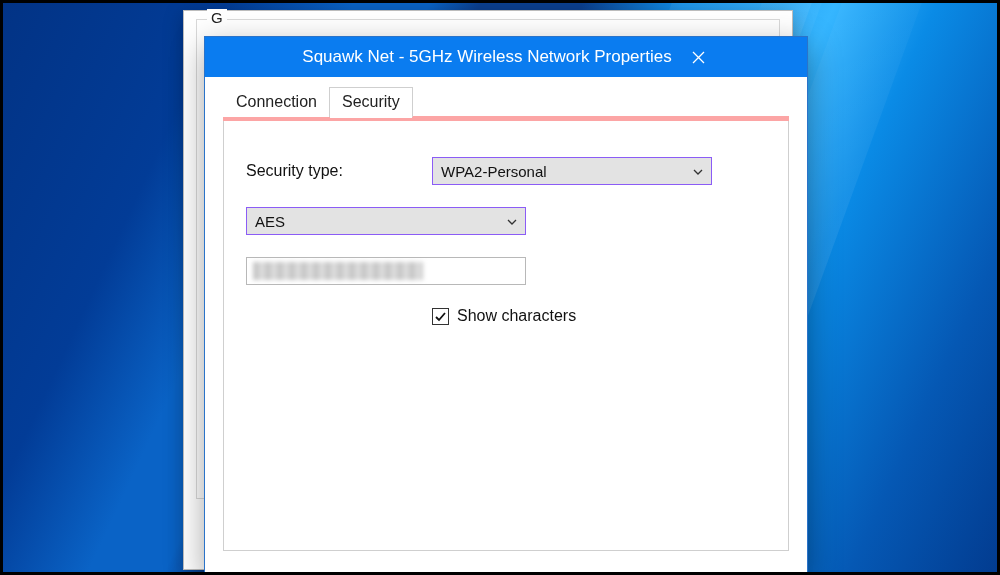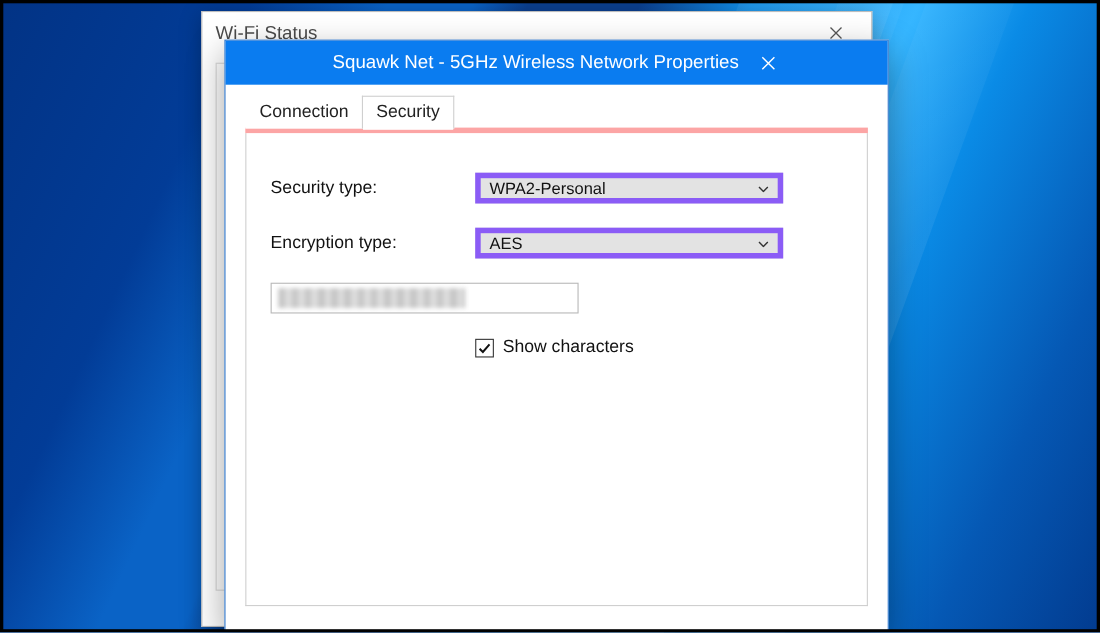--- a/index.html
+++ b/index.html
@@ -79,21 +79,21 @@
   .tabpanel {
     border:1px solid #cfcfcf; border-top:none; height:430px; padding:36px 22px;
   }
 
   .form-row { display:flex; align-items:center; margin-bottom:22px; }
   .form-label { width:186px; color:#111; font-size:16px; }
   .form-control { flex:1; max-width:280px; }
 
   .win-select {
     width:280px; height:28px; background:#e3e3e3;
-    border:5px solid #8b5cf6; display:flex; align-items:center;
+    border:1px solid #8b5cf6; display:flex; align-items:center;
     justify-content:space-between; padding:0 8px; font-size:15px; color:#111;
   }
   .win-select .chev { color:#333; font-size:12px; }
 
   .win-text {
     width:280px; height:28px; border:1px solid #b8b8b8; background:#fff;
     padding:0 6px; display:flex; align-items:center;
   }
   .blurred-key {
     width:170px; height:18px;
@@ -112,28 +112,20 @@
 </head>
 <body>
 
 <div class="wallpaper">
   <div class="beam a"></div>
     <div class="beam b"></div>
     <div class="beam c"></div>
 </div>
 
 <div class="bg-window">
-  <div class="bg-titlebar">
-    <span>Wi-Fi Status</span>
-    <span class="bg-close">
-      <svg width="12" height="12" viewBox="0 0 12 12">
-          <path d="M1 1 L11 11 M11 1 L1 11" stroke="#555" stroke-width="1.2" fill="none"></path>
-        </svg>
-    </span>
-  </div>
   <div class="bg-body">
     <div class="bg-groupbox">
       <span class="bg-groupbox-label">G</span>
     </div>
   </div>
 </div>
 
 <div class="fg-window">
   <div class="fg-titlebar">
     <span class="fg-title">Squawk Net - 5GHz Wireless Network Properties</span>
@@ -158,21 +150,20 @@
           <span>WPA2-Personal</span>
           <span class="chev">
             <svg width="10" height="6" viewBox="0 0 10 6">
                 <path d="M1 1 L5 5 L9 1" stroke="#333" stroke-width="1.3" fill="none"></path>
               </svg>
           </span>
         </div>
       </div>
 
       <div class="form-row">
-        <div class="form-label">Encryption type:</div>
         <div class="win-select form-control">
           <span>AES</span>
           <span class="chev">
             <svg width="10" height="6" viewBox="0 0 10 6">
                 <path d="M1 1 L5 5 L9 1" stroke="#333" stroke-width="1.3" fill="none"></path>
               </svg>
           </span>
         </div>
       </div>
 

